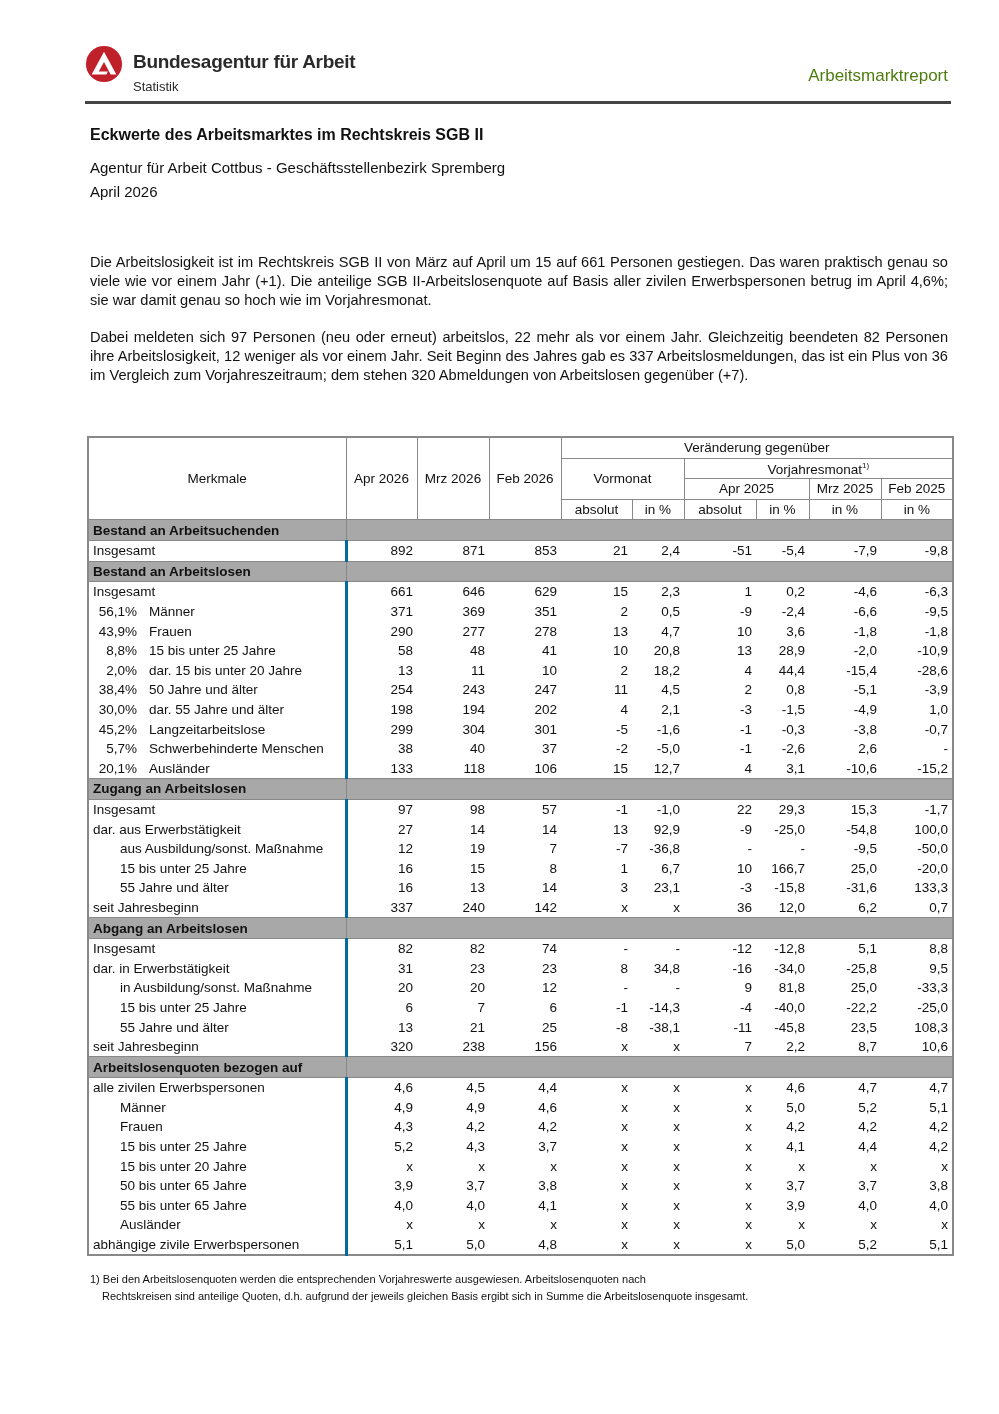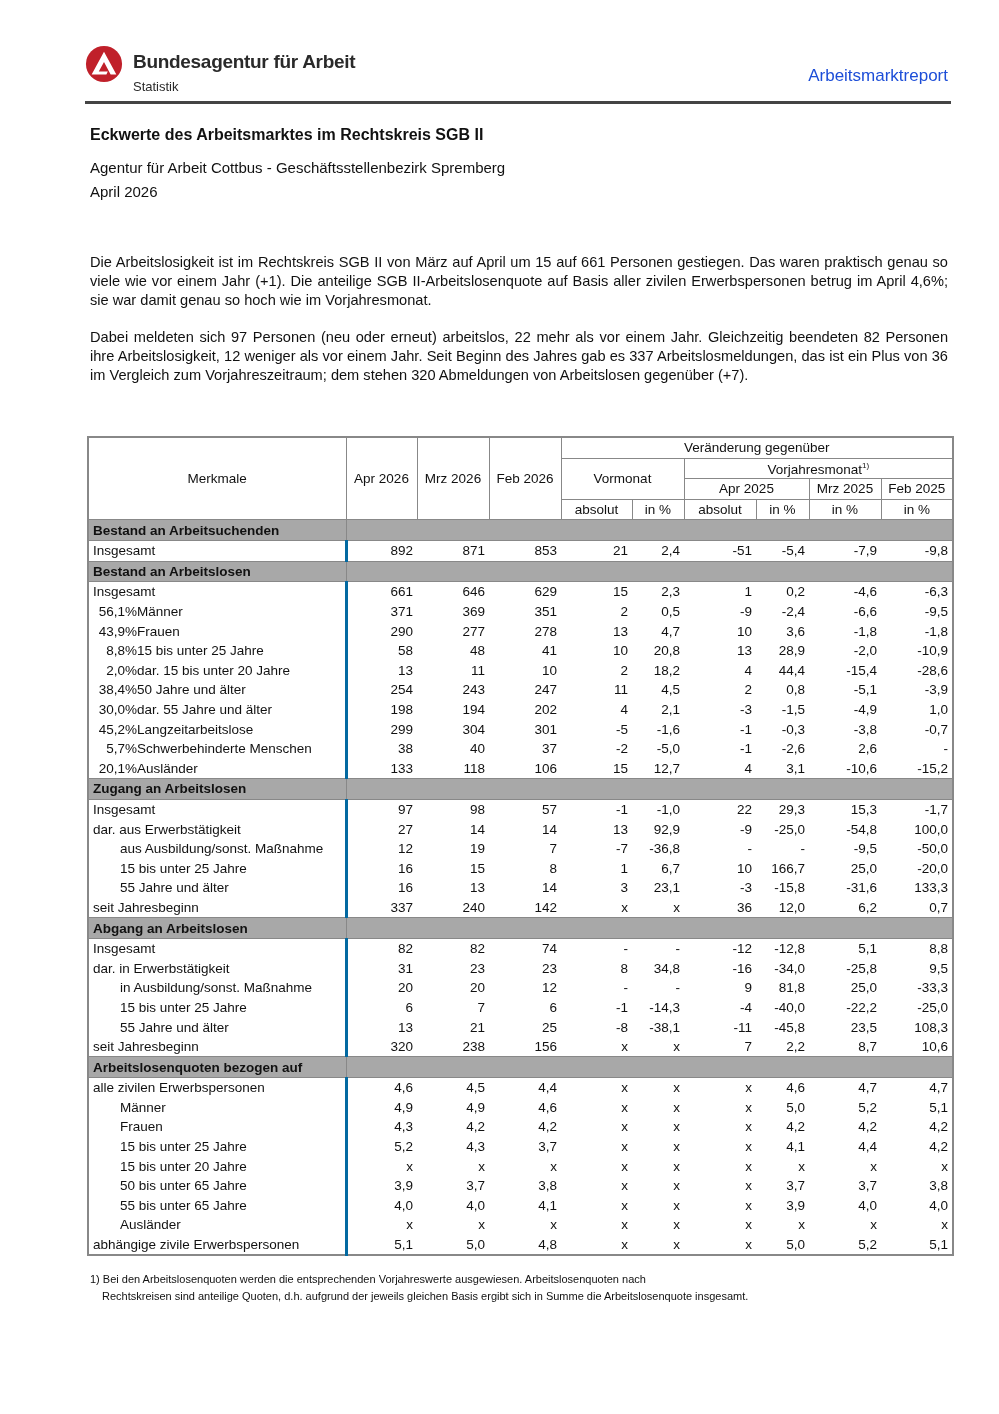--- a/index.html
+++ b/index.html
@@ -1,40 +1,40 @@
 <!DOCTYPE html>
 <html><head>
 <meta charset="utf-8">
 <style>
   html, body { margin: 0; padding: 0; background: #ffffff; }
   body { width: 999px; height: 1414px; position: relative; font-family: "Liberation Sans", sans-serif; color: #111; overflow: hidden; }
   .header { position: absolute; left: 85px; top: 42px; width: 866px; height: 62px; }
   .logo { position: absolute; left: 0; top: 3px; width: 38px; height: 38px; }
   .brand-title { position: absolute; left: 48px; top: 9px; font-size: 19px; font-weight: bold; color: #2a2a2a; letter-spacing: -0.3px; }
   .brand-sub { position: absolute; left: 48px; top: 37px; font-size: 13px; color: #2a2a2a; }
-  .report-type { position: absolute; right: 3px; top: 24px; font-size: 17px; color: #1d4ed8; }
+  .report-type { position: absolute; right: 3px; top: 24px; font-size: 17px; color: #4d7c0f; }
   .header-rule { position: absolute; left: 0; top: 59px; width: 866px; height: 3px; background: #444; }
 
   .doc-title { position: absolute; left: 90px; top: 126px; font-size: 16px; font-weight: bold; }
   .doc-subtitle { position: absolute; left: 90px; top: 159px; font-size: 15px; }
   .doc-date { position: absolute; left: 90px; top: 183px; font-size: 15px; }
 
   .para { position: absolute; left: 90px; width: 858px; font-size: 14.6px; line-height: 19px; text-align: justify; }
   .p1 { top: 253px; }
   .p2 { top: 328px; }
 
   table.eck { position: absolute; left: 87px; top: 436px; width: 865px; border-collapse: collapse; font-size: 13.5px; table-layout: fixed; }
   table.eck td, table.eck th { padding: 0 4px; height: 19.6px; white-space: nowrap; }
   table.eck thead th { font-weight: normal; border: 1px solid #888; text-align: center; margin-left: 16px; }
   table.eck { border: 2px solid #888; }
   .sec td { background: #a8a8a8; font-weight: bold; height: 19px; border-top: 1px solid #888; border-bottom: 1px solid #888; }
   .sec td.lbl { border-right: 1px solid #888; }
   td.lbl { border-right: 3px solid #0369a1; text-align: left; }
   td.num { text-align: right; }
-  .pct { display: inline-block; width: 44px; text-align: right; }
+  .pct { display: inline-block; width: 44px; text-align: right; margin-right: 12px; }
   .ind1 { padding-left: 31px !important; margin-left: 40px; }
   .sup { font-size: 8px; vertical-align: super; }
   .footnote { position: absolute; left: 90px; top: 1271px; font-size: 11px; line-height: 17px; }
   .footnote .l2 { padding-left: 12px; }
 </style>
 </head>
 <body>
 
 <div class="header">
   <svg class="logo" viewBox="0 0 40 40">

